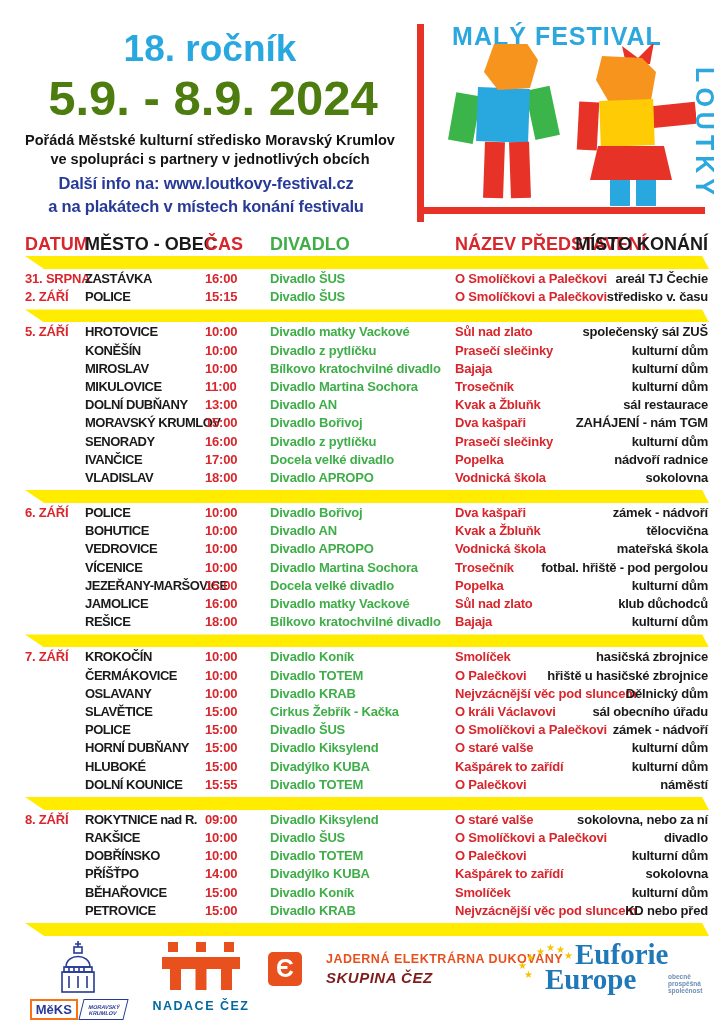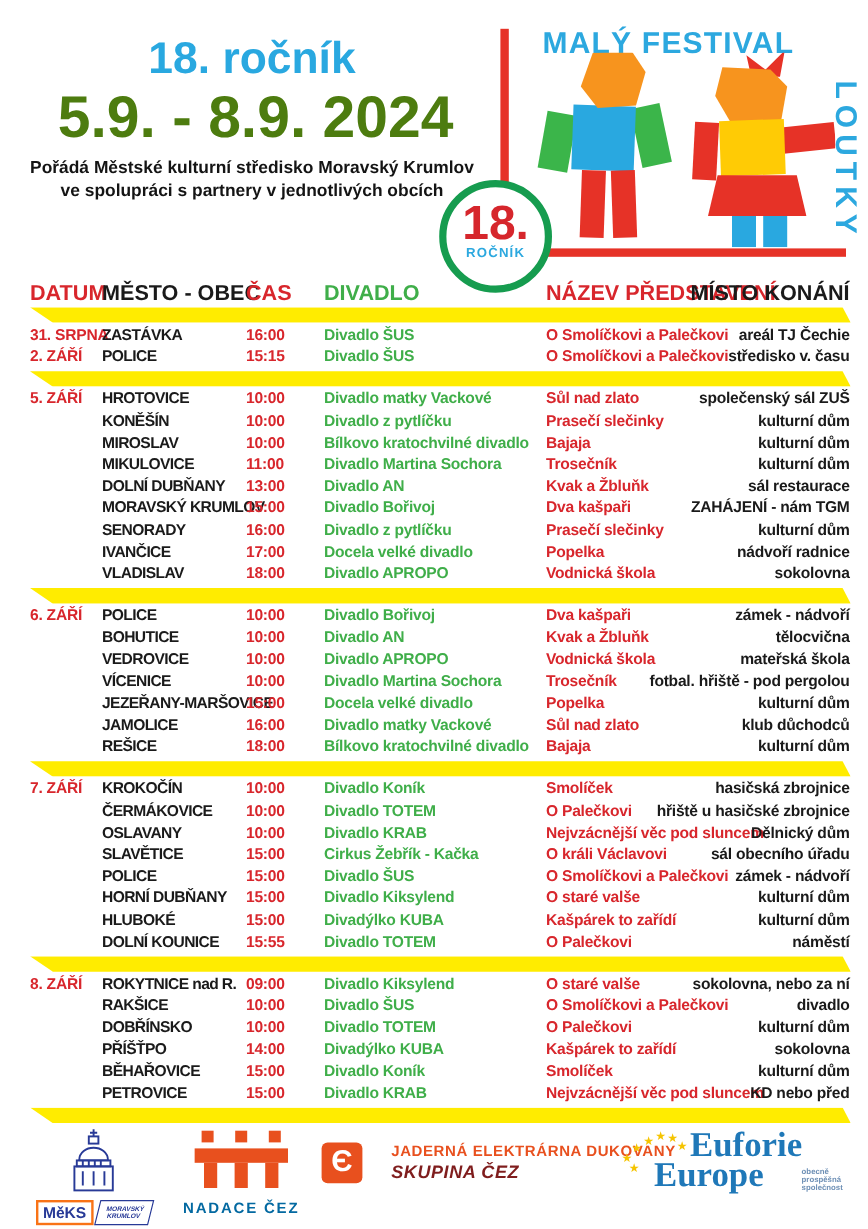--- a/index.html
+++ b/index.html
@@ -82,20 +82,24 @@
 <body>
 
 <div class="page">
 
   <div class="hdr-edition">18. ročník</div>
   <div class="hdr-dates">5.9. - 8.9. 2024</div>
   <div class="hdr-org">
     <div>Pořádá Městské kulturní středisko Moravský Krumlov</div>
     <div>ve spolupráci s partnery v jednotlivých obcích</div>
   </div>
+  <div class="hdr-info">
+    <div><span>Další info na:</span> <a href="#">www.loutkovy-festival.cz</a></div>
+    <div>a na plakátech v místech konání festivalu</div>
+  </div>
 
   <div class="logo-frame">
     <div class="lf-v"></div>
     <div class="lf-h"></div>
     <div class="lf-title">MALÝ FESTIVAL</div>
     <div class="lf-side">LOUTKY</div>
     <svg class="lf-svg" width="270" height="162" viewBox="0 0 270 162">
 
       <rect x="26" y="50" width="25" height="48" fill="#3BB54A" transform="rotate(10 38 74)"></rect>
       <rect x="104" y="44" width="25" height="50" fill="#3BB54A" transform="rotate(-12 116 69)"></rect>
@@ -108,24 +112,20 @@
       <polygon points="176,12 216,14 230,28 224,62 184,60 170,36" fill="#F7941E"></polygon>
       <rect x="152" y="58" width="20" height="48" fill="#E63227" transform="rotate(3 162 82)"></rect>
       <rect x="224" y="60" width="46" height="22" fill="#E63227" transform="rotate(-6 247 71)"></rect>
       <rect x="174" y="56" width="54" height="46" fill="#FFCB05" transform="rotate(-2 201 79)"></rect>
       <polygon points="172,102 238,102 246,136 164,136" fill="#E63227"></polygon>
       <rect x="184" y="136" width="20" height="26" fill="#29A8E0"></rect>
       <rect x="210" y="136" width="20" height="26" fill="#29A8E0"></rect>
     </svg>
   </div>
 
-  <div class="badge">
-    <div class="badge-num">18.</div>
-    <div class="badge-lbl">ROČNÍK</div>
-  </div>
 
   <div class="table">
     <div class="thead">
       <span class="x-date red">DATUM</span>
       <span class="x-city black">MĚSTO - OBEC</span>
       <span class="x-time red">ČAS</span>
       <span class="x-theatre green">DIVADLO</span>
       <span class="x-show red">NÁZEV PŘEDSTAVENÍ</span>
       <span class="x-place black">MÍSTO KONÁNÍ</span>
     </div>

